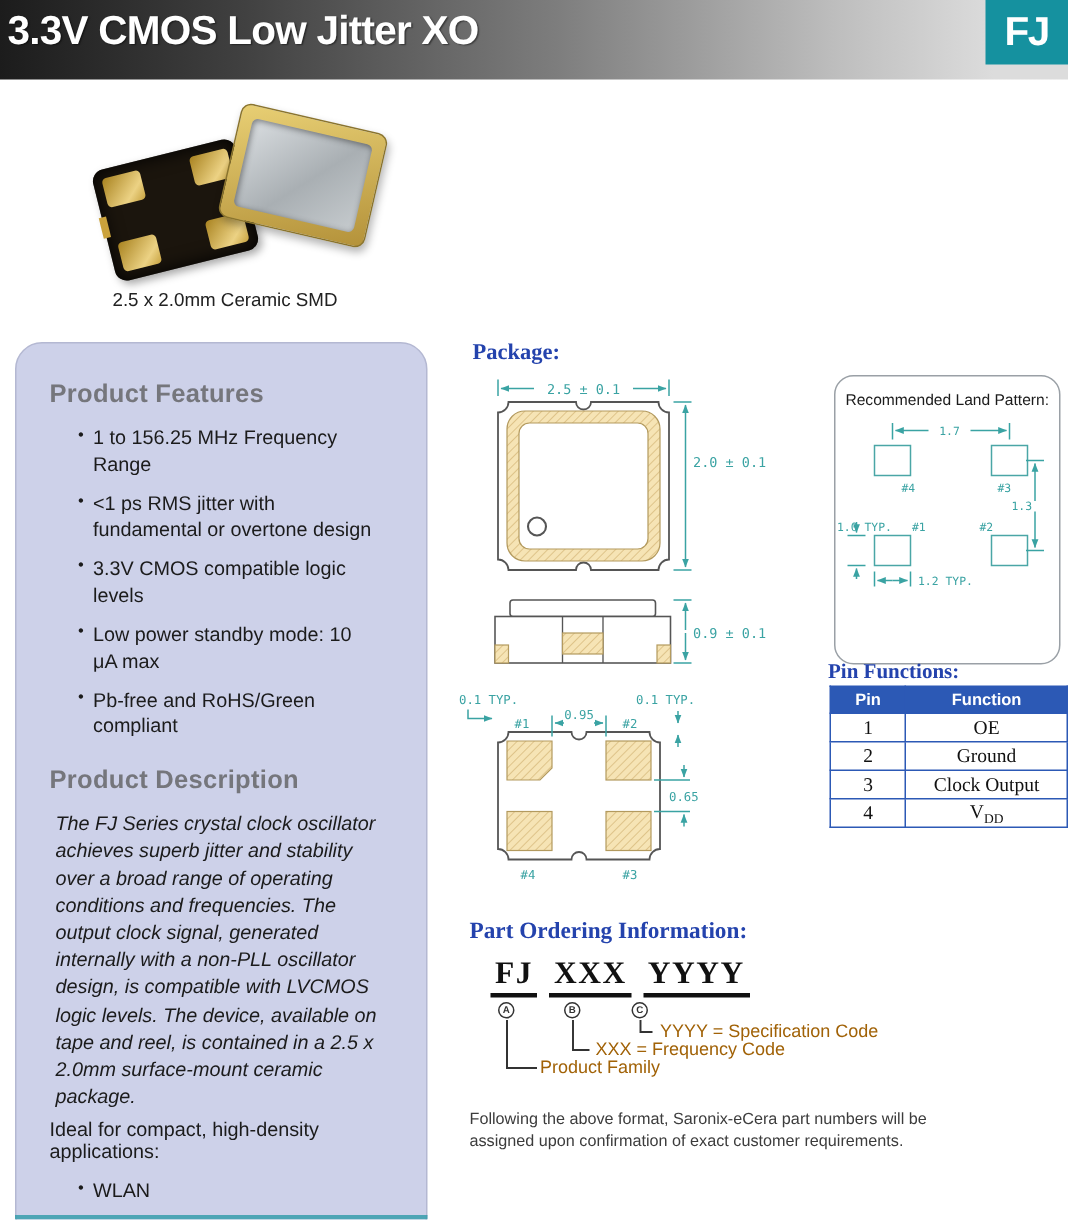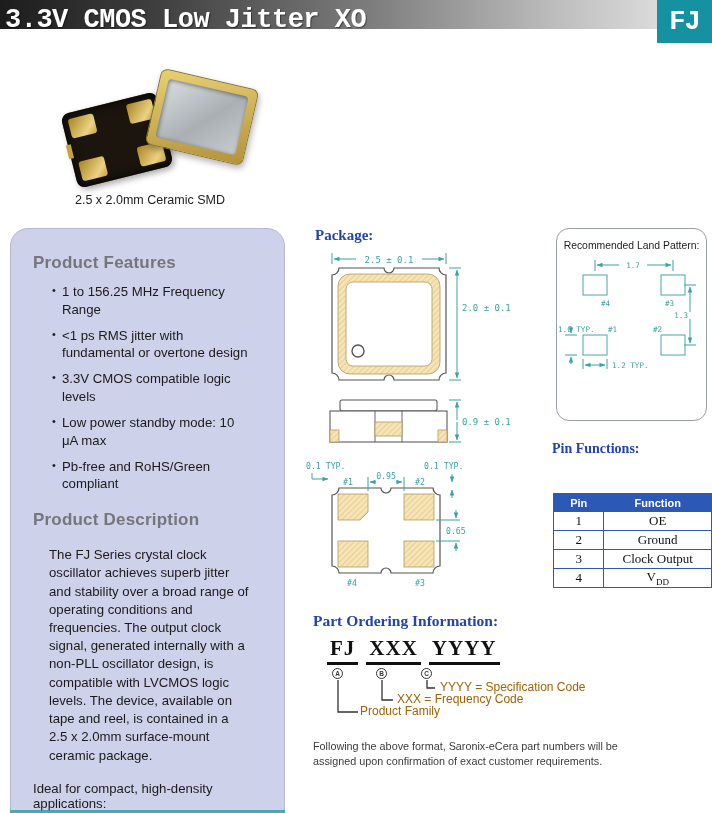--- a/index.html
+++ b/index.html
@@ -1,22 +1,22 @@
 <!DOCTYPE html>
 <html><head>
 <meta charset="utf-8">
 <style>
   html,body{margin:0;padding:0;}
   body{width:712px;height:813px;position:relative;overflow:hidden;background:#fff;
        font-family:"Liberation Sans",sans-serif;}
   .abs{position:absolute;}
 
   
-  .hdr{position:absolute;left:0;top:0;width:712px;height:29px;
-       background:linear-gradient(90deg,#1c1c1c 0%,#3f3f3f 22%,#7d7d7d 52%,#bdbdbd 78%,#dcdcdc 93%);font-family:Liberation Mono, monospace;}
+  .hdr{position:absolute;left:0;top:0;width:712px;height:53px;
+       background:linear-gradient(90deg,#1c1c1c 0%,#3f3f3f 22%,#7d7d7d 52%,#bdbdbd 78%,#dcdcdc 93%);}
   .hdr h1{margin:0;padding:5px 0 0 5px;font-weight:700;font-size:27px;color:#fff;
           letter-spacing:-0.5px;text-shadow:1px 1px 1px rgba(0,0,0,.45);}
   .logo{position:absolute;right:0;top:0;width:55px;height:43px;background:#15919f;
         display:flex;align-items:center;justify-content:center;}
   .logo span{font-weight:700;font-size:27px;color:#fff;letter-spacing:-1px;}
 
   
   .photo{position:absolute;left:40px;top:70px;width:220px;height:140px;}
   .chip-bottom{position:absolute;left:28px;top:32px;width:98px;height:76px;background:#1b150d;
         border-radius:8px;transform:rotate(-14deg);
@@ -39,21 +39,21 @@
   
   .panel{position:absolute;left:10px;top:228px;width:275px;height:600px;
         background:#cdd1e9;border:1px solid #b4b8d2;border-radius:18px;
         padding:24px 18px 0 22px;box-sizing:border-box;overflow:hidden;}
   .panel h2{margin:0 0 10px;font-size:17px;font-weight:700;color:#75767c;letter-spacing:.2px;}
   .panel h2.later{margin-top:17px;}
   ul.blist{list-style:none;margin:0 0 4px;padding:0;font-size:13.2px;color:#1b1b1b;}
   ul.blist li{position:relative;margin:0 16px 8px;padding-left:13px;line-height:1.35;}
   ul.blist li::before{content:"•";position:absolute;left:3px;top:0;font-size:11px;}
   ul.apps li{margin-bottom:9.5px;}
-  .desc{margin:16px;font-size:13.2px;line-height:1.38;color:#1b1b1b;}
+  .desc{margin:4px;font-size:13.2px;line-height:1.38;color:#1b1b1b;font-style:italic;}
   .intro{margin:0 0 10px;font-size:13.2px;color:#1b1b1b;}
   .panel-rule{position:absolute;left:10px;top:810px;width:275px;height:3px;background:#2d9aa8;opacity:.8;}
 
   
   .blue-title{position:absolute;margin:0;font-family:"Liberation Serif",serif;
         font-weight:700;color:#2443ad;}
   #pkg-title{left:315px;top:227px;font-size:15px;}
   #pins-title{left:552px;top:441px;font-size:14px;}
   #order-title{left:313px;top:612px;font-size:15.5px;}
 
@@ -61,30 +61,30 @@
   svg .outline{fill:#fff;stroke:#555;stroke-width:1.2;}
   svg .thin{fill:#fff;stroke:#555;stroke-width:1.05;}
   svg .pad-h{fill:url(#hatch);stroke:#b39a5e;stroke-width:0.8;}
   svg .iline{stroke:#555;stroke-width:0.9;}
   svg .dim line,svg .dim path{stroke:#3aa3a3;stroke-width:1;fill:none;}
   svg .dim text{fill:#3aa3a3;stroke:none;font:9px "DejaVu Sans Mono",monospace;}
   svg .dim text.sm{font-size:8.2px;}
   svg .ring{stroke:#b39a5e;stroke-width:0.8;}
 
   
-  .land{position:absolute;left:556px;top:228px;width:151px;height:193px;background:#fff;
+  .land{position:absolute;left:556px;top:250px;width:151px;height:193px;background:#fff;
         border:1.3px solid #9aa0a6;border-radius:13px;box-sizing:border-box;}
   .land-title{margin-top:11px;text-align:center;font-size:10.4px;color:#1c1c1c;}
   .land svg{position:absolute;left:0;top:28px;}
   .land .dim line,.land .dim path{stroke:#3aa3a3;stroke-width:1;fill:none;}
   .land .dim text{fill:#3aa3a3;font:7.6px "DejaVu Sans Mono",monospace;}
   .land .lpad{fill:#fff;stroke:#4aa6a6;stroke-width:1;}
 
   
-  .pins-table{position:absolute;left:553px;top:457px;border-collapse:collapse;margin-top:36px;}
+  .pins-table{position:absolute;left:553px;top:457px;border-collapse:collapse;}
   .pins-table th{background:#2c59b5;color:#fff;font:700 11px "Liberation Sans",sans-serif;
         border:1px solid #2c59b5;height:17px;padding:0 4px;}
   .pins-table th.c1{width:44px;} .pins-table th.c2{width:104px;}
   .pins-table td{border:1px solid #2c59b5;background:#fff;text-align:center;height:18px;
         font:13px "Liberation Serif",serif;color:#111;padding:0 4px;}
   .pins-table sub{font-size:9px;}
 
   
   .code-row{position:absolute;left:327px;top:636px;display:flex;gap:8px;
         font-family:"Liberation Serif",serif;font-weight:700;font-size:21px;color:#111;}

